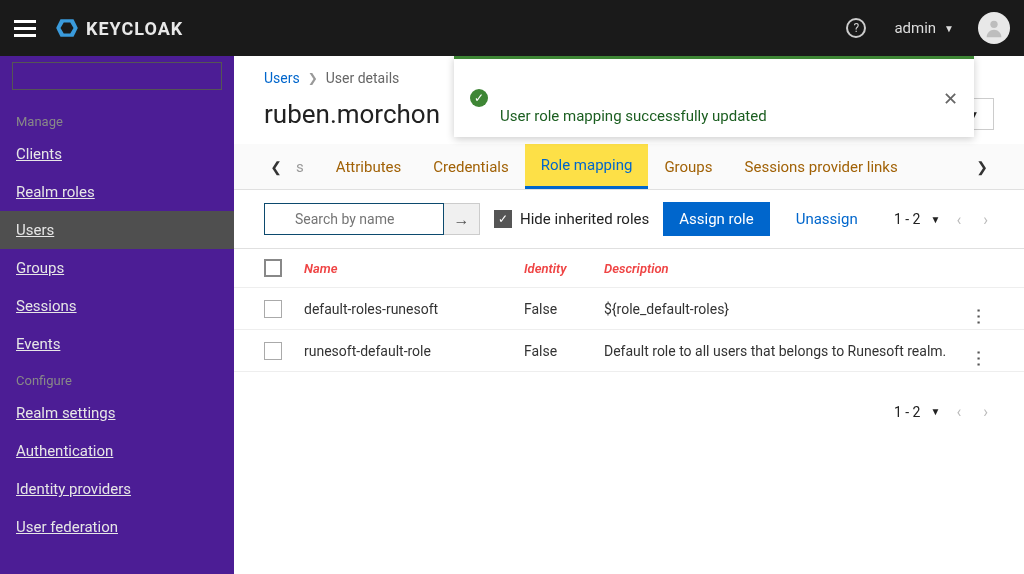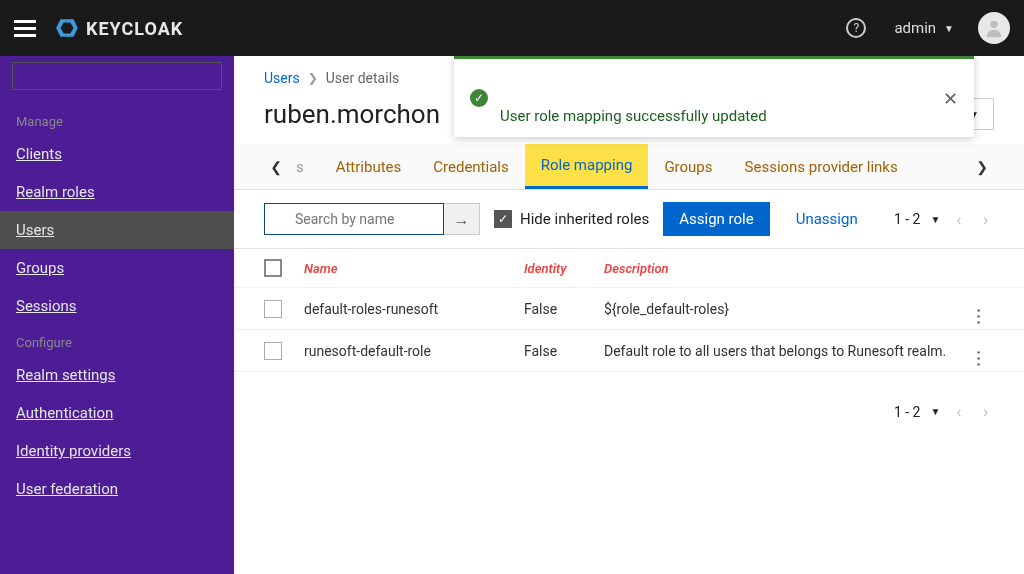--- a/index.html
+++ b/index.html
@@ -109,20 +109,21 @@
 
 <div class="layout">
   <div class="sidebar">
     <div class="realm-select"></div>
     <div class="section-title">Manage</div>
     <div class="nav-item"><span>Clients</span></div>
     <div class="nav-item"><span>Realm roles</span></div>
     <div class="nav-item active"><span>Users</span></div>
     <div class="nav-item"><span>Groups</span></div>
     <div class="nav-item"><span>Sessions</span></div>
+    <div class="nav-item"><span>Events</span></div>
     <div class="section-title">Configure</div>
     <div class="nav-item"><span>Realm settings</span></div>
     <div class="nav-item"><span>Authentication</span></div>
     <div class="nav-item"><span>Identity providers</span></div>
     <div class="nav-item"><span>User federation</span></div>
   </div>
 
   <div class="main">
 
     <div class="toast">

